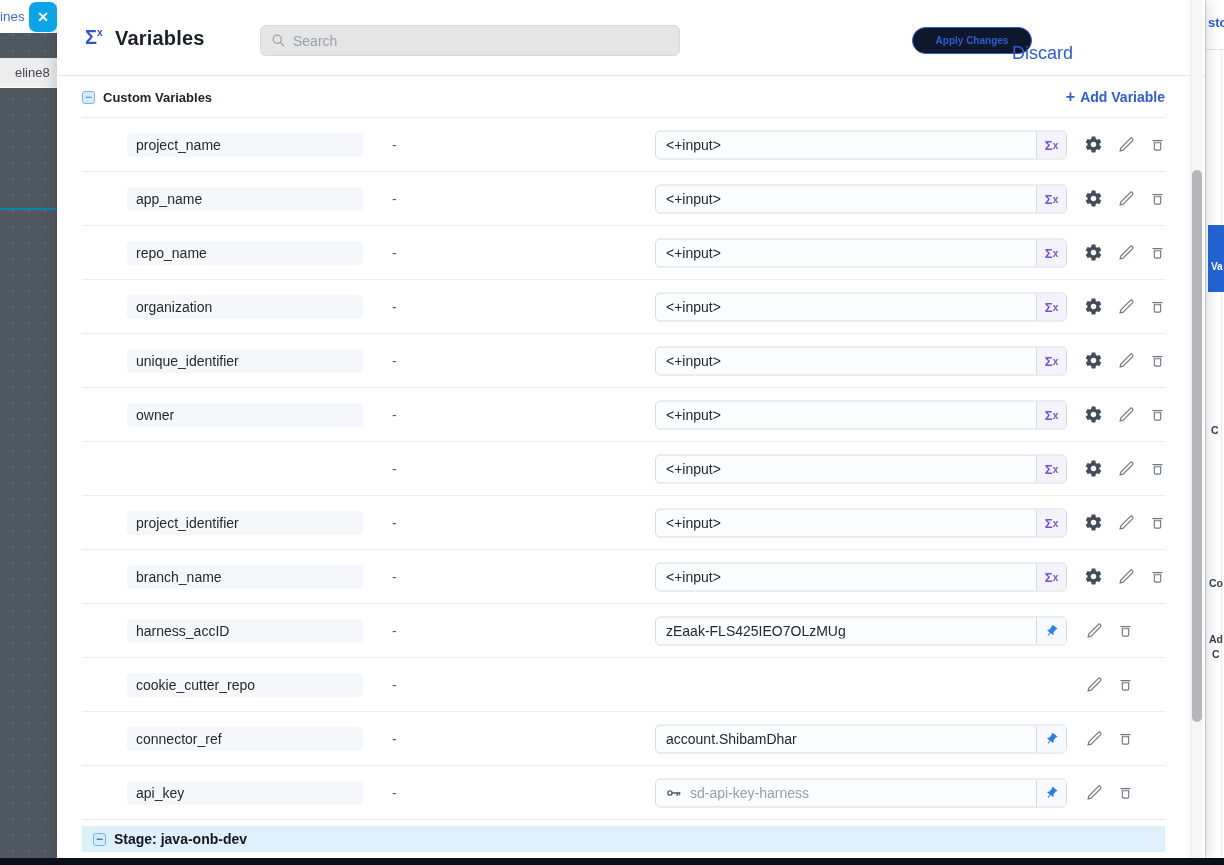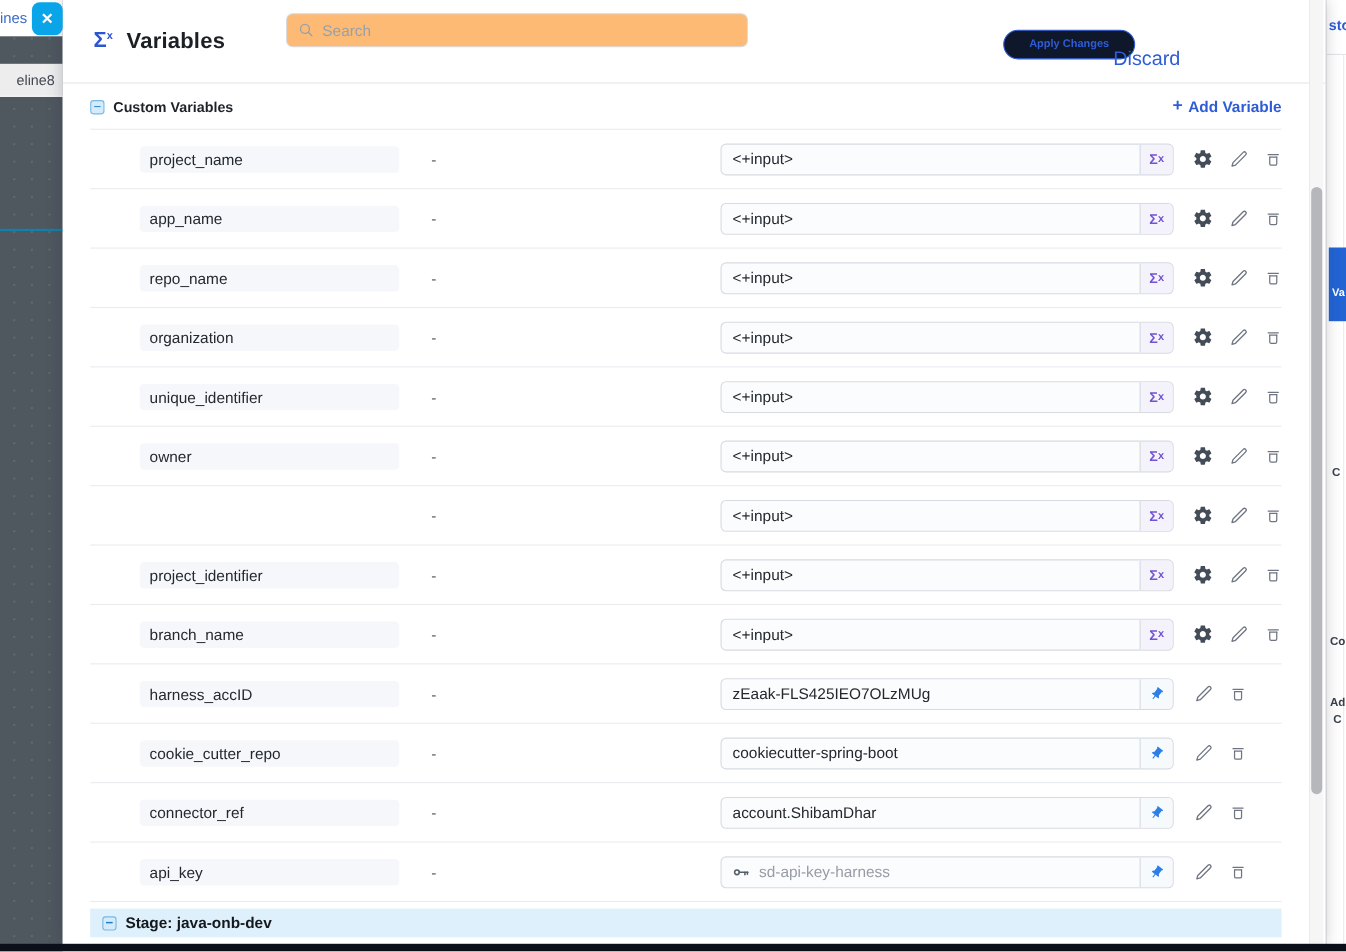--- a/index.html
+++ b/index.html
@@ -20,22 +20,22 @@
     color:#40474f; font-size:13px; line-height:29px; padding-left:15px; border-bottom:1px solid #fafafa; }
   .lc-teal { position:absolute; left:0; top:208px; width:57px; height:2px; background:#0e82ab; }
 
   
   .drawer { position:absolute; left:57px; top:0; width:1148px; height:858px; background:#fff;
     box-shadow:0 0 14px rgba(40,41,61,.25); z-index:2; }
   .drawer-header { position:relative; height:76px; border-bottom:1px solid #e5e6ea; }
   .sigma-title-icon { position:absolute; left:28px; top:26px; color:#2b55d2; font-weight:700; font-size:20px; }
   .sigma-title-icon sup, .suffix-expression sup { font-size:10px; font-weight:700; }
   .drawer-title { position:absolute; left:58px; top:27px; font-size:20px; font-weight:700; color:#1c2025; letter-spacing:.2px; }
-  .search-box { position:absolute; left:203px; top:12px; width:420px; height:31px;
-    border:1px solid #d8dae0; border-radius:6px; background:#fdba74; display:flex; align-items:center; padding-left:10px; gap:7px; }
+  .search-box { position:absolute; left:203px; top:25px; width:420px; height:31px;
+    border:1px solid #d8dae0; border-radius:6px; background:#e5e5e5; display:flex; align-items:center; padding-left:10px; gap:7px; }
   .search-box input { border:none; outline:none; background:transparent; flex:1; font-size:14px; color:#394048; font-family:"Liberation Sans",sans-serif; }
   .search-box input::placeholder { color:#99a0aa; }
   .apply-btn { position:absolute; left:855px; top:27px; width:120px; height:27px;
     border:1.5px solid #2e5cd7; border-radius:14px; background:#0f172a; color:#2e5cd7;
     font-size:10px; font-weight:700; display:flex; align-items:center; justify-content:center; cursor:pointer; }
   .discard-btn { position:absolute; left:955px; top:31px; color:#2e5cd7; font-size:18px; cursor:pointer;margin-top:12px; }
 
   .drawer-body { position:absolute; left:0; top:77px; right:0; bottom:0; overflow:hidden; }
   .section-row { height:40px; margin:0 40px 0 25px; display:flex; align-items:center; justify-content:space-between; }
   .section-left { display:flex; align-items:center; gap:8px; }
@@ -446,32 +446,20 @@
                 <path d="M5.5 6.5h13"></path>
                 <path d="M7.5 9.5v8.5a2 2 0 0 0 2 2h5a2 2 0 0 0 2-2V9.5"></path>
                 <path d="M7.5 9.5h9"></path>
               </svg>
       </span>
     </div>
   </div>
         <div class="var-row type-fixed">
     <span class="var-name">cookie_cutter_repo</span>
     <span class="var-sep">-</span>
-    <div class="var-input">
-
-      <span class="value-text">cookiecutter-spring-boot</span>
-
-      <span class="suffix suffix-pin">
-        <svg width="15" height="15" viewBox="0 0 24 24">
-          <g transform="rotate(38 12 12)">
-                  <path fill="#2d7fe8" d="M16 12V5h1V3H7v2h1v7l-2 2v1.6h5.2V21h1.6v-5.4H18V14l-2-2z"></path>
-                </g>
-        </svg>
-      </span>
-    </div>
     <div class="row-actions">
 
       <span class="action edit">
         <svg width="18" height="18" viewBox="0 0 24 24" fill="none" stroke="#6e7580" stroke-width="1.6" stroke-linejoin="round">
                 <path d="M4 20l1.2-4.2L17.6 3.4a2.12 2.12 0 0 1 3 3L8.2 18.8 4 20z"></path>
               </svg>
       </span>
       <span class="action del">
         <svg width="17" height="17" viewBox="0 0 24 24" fill="none" stroke="#6e7580" stroke-width="1.6" stroke-linecap="round">
                 <path d="M5.5 6.5h13"></path>

